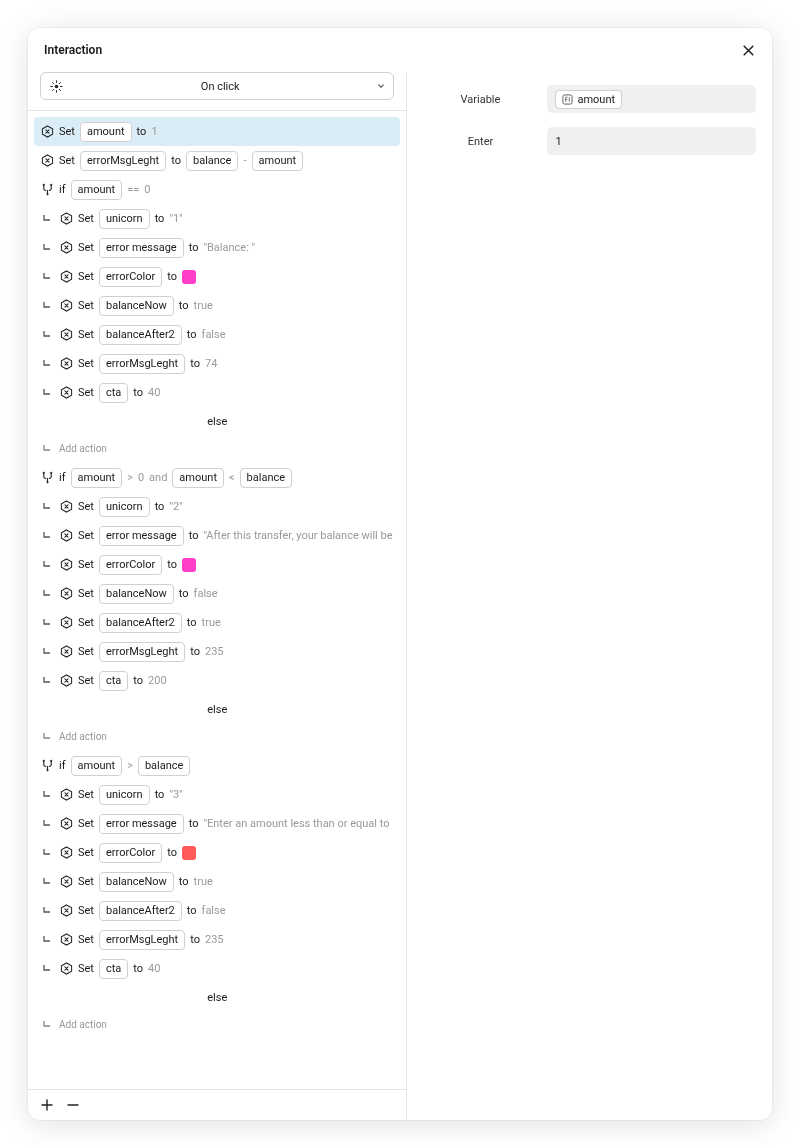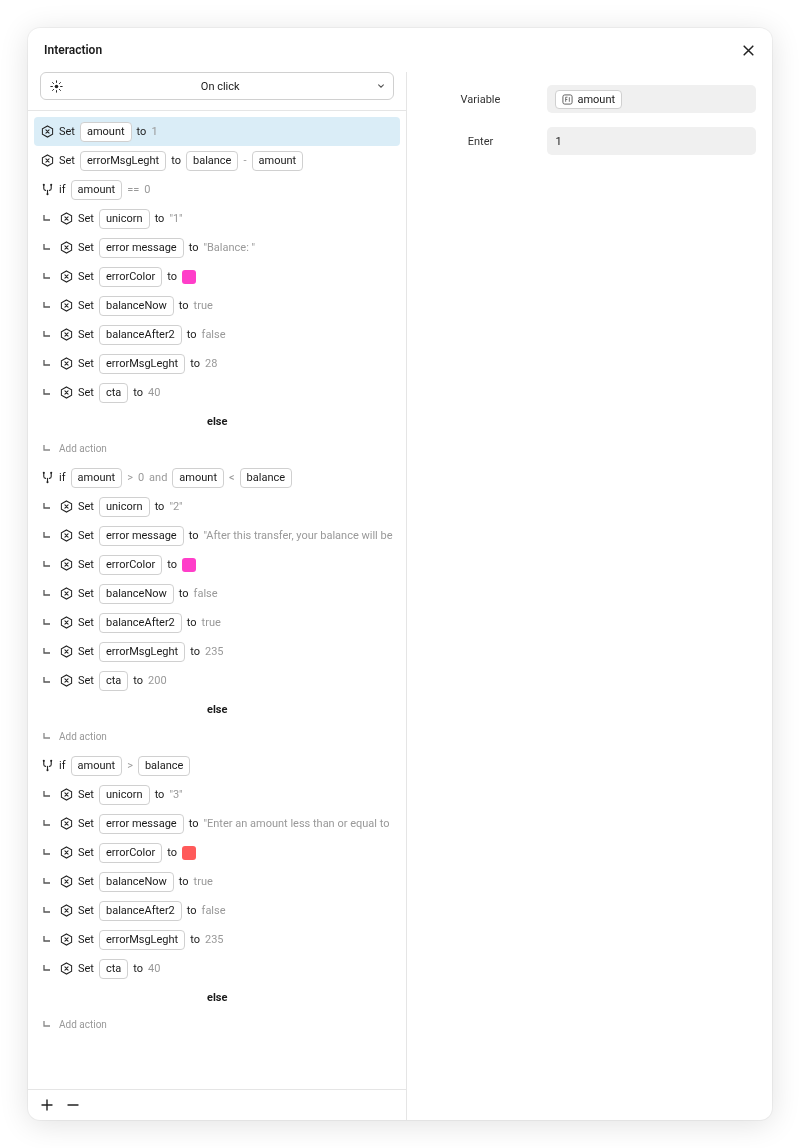--- a/index.html
+++ b/index.html
@@ -123,21 +123,21 @@
     align-items: center;
     gap: 4px;
   }
   .lit { color: var(--muted); font-size: 11px; }
   .kw { font-size: 11px; }
   .swatch {
     width: 14px; height: 14px; border-radius: 3px;
     flex-shrink:0;
   }
   .else-row {
-    font-weight: 700;
+    font-weight: 400;
     font-size: 11px;
     padding: 8px 6px 6px 6px;
   }
   .add-placeholder {
     color: var(--muted);
     font-size: 10px;
   }
   .footer {
     border-top: 1px solid var(--border);
     padding: 8px 12px;
@@ -382,21 +382,21 @@
               <svg width="13" height="13" viewBox="0 0 14 14">
                 <path d="M7 1 L12.5 4 L12.5 10 L7 13 L1.5 10 L1.5 4 Z" fill="none" stroke="#222" stroke-width="1.1"></path>
                 <path d="M5.3 5.2 L8.7 8.8 M8.7 5.2 L5.3 8.8" stroke="#222" stroke-width="1.1" stroke-linecap="round"></path>
               </svg>
             </span>
           <span class="kw">Set</span>
           <span class="chip">
               <span>errorMsgLeght</span>
             </span>
           <span class="kw">to</span>
-          <span class="lit">28</span>
+          <span class="lit">74</span>
         </div>
 
         <div class="row">
           <span class="indent">
               <svg width="10" height="10" viewBox="0 0 10 10">
                 <path d="M2 1 V6 H8" stroke="#555" stroke-width="1.3" fill="none"></path>
               </svg>
             </span>
           <span class="icon">
               <svg width="13" height="13" viewBox="0 0 14 14">

